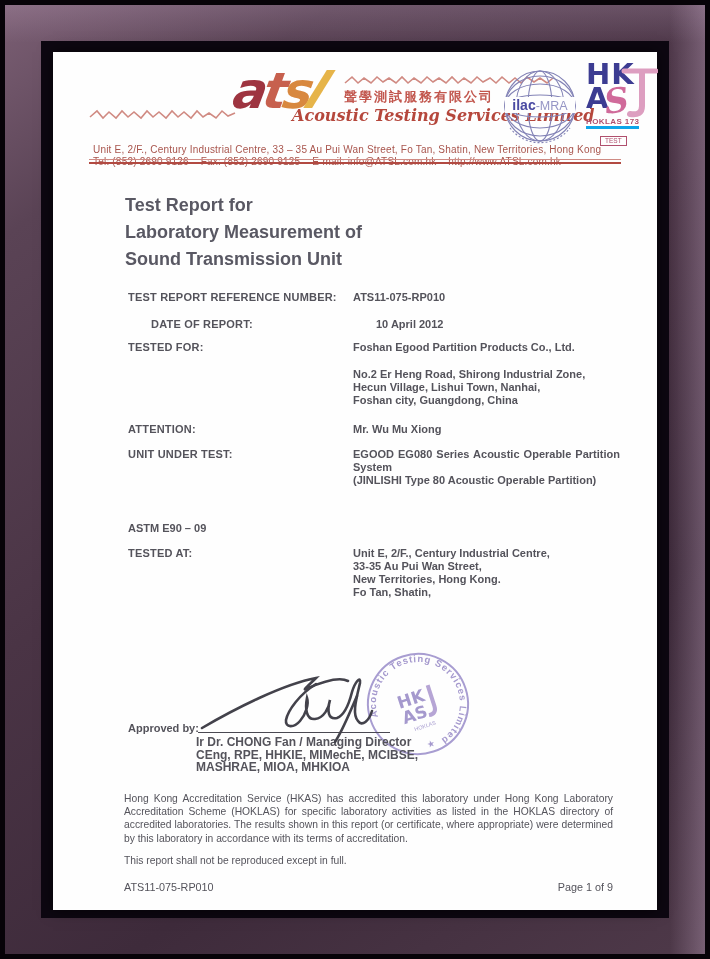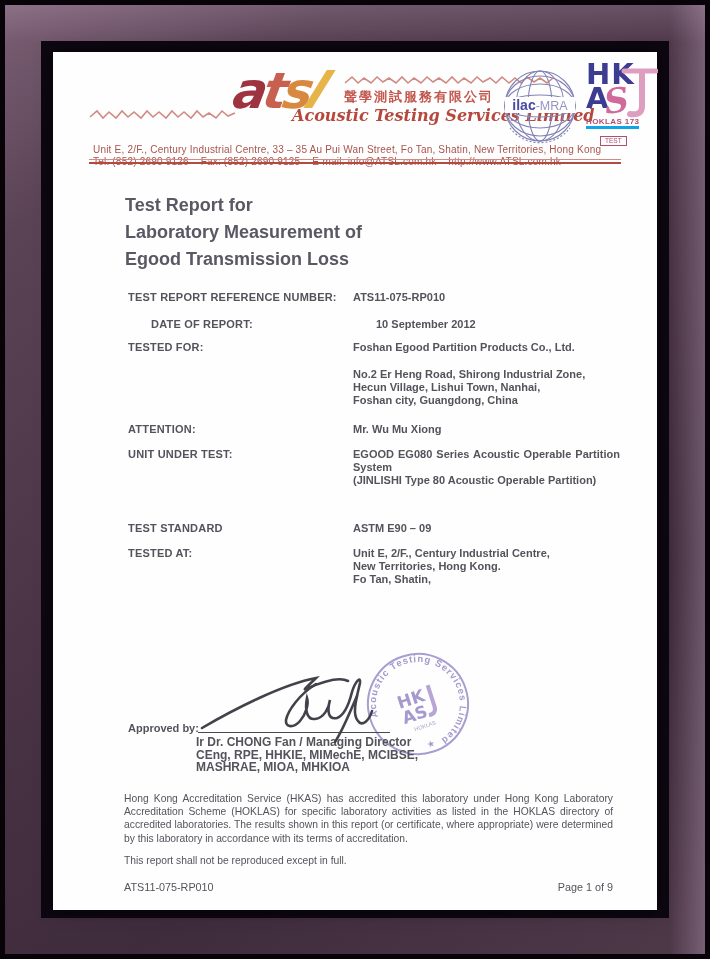--- a/index.html
+++ b/index.html
@@ -115,34 +115,34 @@
       <span class="test-box">TEST</span>
     </div>
 
     <div class="addr addr1">Unit E, 2/F., Century Industrial Centre, 33 – 35 Au Pui Wan Street, Fo Tan, Shatin, New Territories, Hong Kong</div>
     <div class="addr addr2">Tel: (852) 2690 9126&nbsp;&nbsp;&nbsp;&nbsp;Fax: (852) 2690 9125&nbsp;&nbsp;&nbsp;&nbsp;E-mail: info@ATSL.com.hk&nbsp;&nbsp;&nbsp;&nbsp;http://www.ATSL.com.hk</div>
     <div class="red-rule"></div>
 
     <div class="title">
       <div>Test Report for</div>
       <div>Laboratory Measurement of</div>
-      <div>Egood Transmission Loss</div>
+      <div>Sound Transmission Unit</div>
     </div>
 
     <div class="fields">
       <div class="frow mb14">
         <div class="flabel">TEST REPORT REFERENCE NUMBER:</div>
         <div class="fvalue">
             <div>ATS11-075-RP010</div>
           </div>
       </div>
       <div class="frow mb10">
         <div class="flabel">DATE OF REPORT:</div>
         <div class="fvalue">
-            <div>10 September 2012</div>
+            <div>10 April 2012</div>
           </div>
       </div>
       <div class="frow mb14">
         <div class="flabel">TESTED FOR:</div>
         <div class="fvalue">
             <div>Foshan Egood Partition Products Co., Ltd.</div>
           </div>
       </div>
       <div class="frow mb11">
         <div class="flabel"></div>
@@ -159,29 +159,29 @@
           </div>
       </div>
       <div class="frow mb35">
         <div class="flabel">UNIT UNDER TEST:</div>
         <div class="fvalue">
           <div class="j">EGOOD EG080 Series Acoustic Operable Partition System</div>
           <div class="j">(JINLISHI Type 80 Acoustic Operable Partition)</div>
         </div>
       </div>
       <div class="frow mb12">
-        <div class="flabel">TEST STANDARD</div>
         <div class="fvalue">
             <div>ASTM E90 – 09</div>
           </div>
       </div>
       <div class="frow">
         <div class="flabel">TESTED AT:</div>
         <div class="fvalue">
           <div>Unit E, 2/F., Century Industrial Centre,</div>
+          <div>33-35 Au Pui Wan Street,</div>
           <div>New Territories, Hong Kong.</div>
           <div>Fo Tan, Shatin,</div>
         </div>
       </div>
     </div>
 
     <div class="sigblock">
       <svg class="stamp" width="110" height="110" viewBox="0 0 110 110">
         <circle cx="55" cy="55" r="50" fill="none" stroke="#9385c6" stroke-width="2"></circle>
         <defs>

